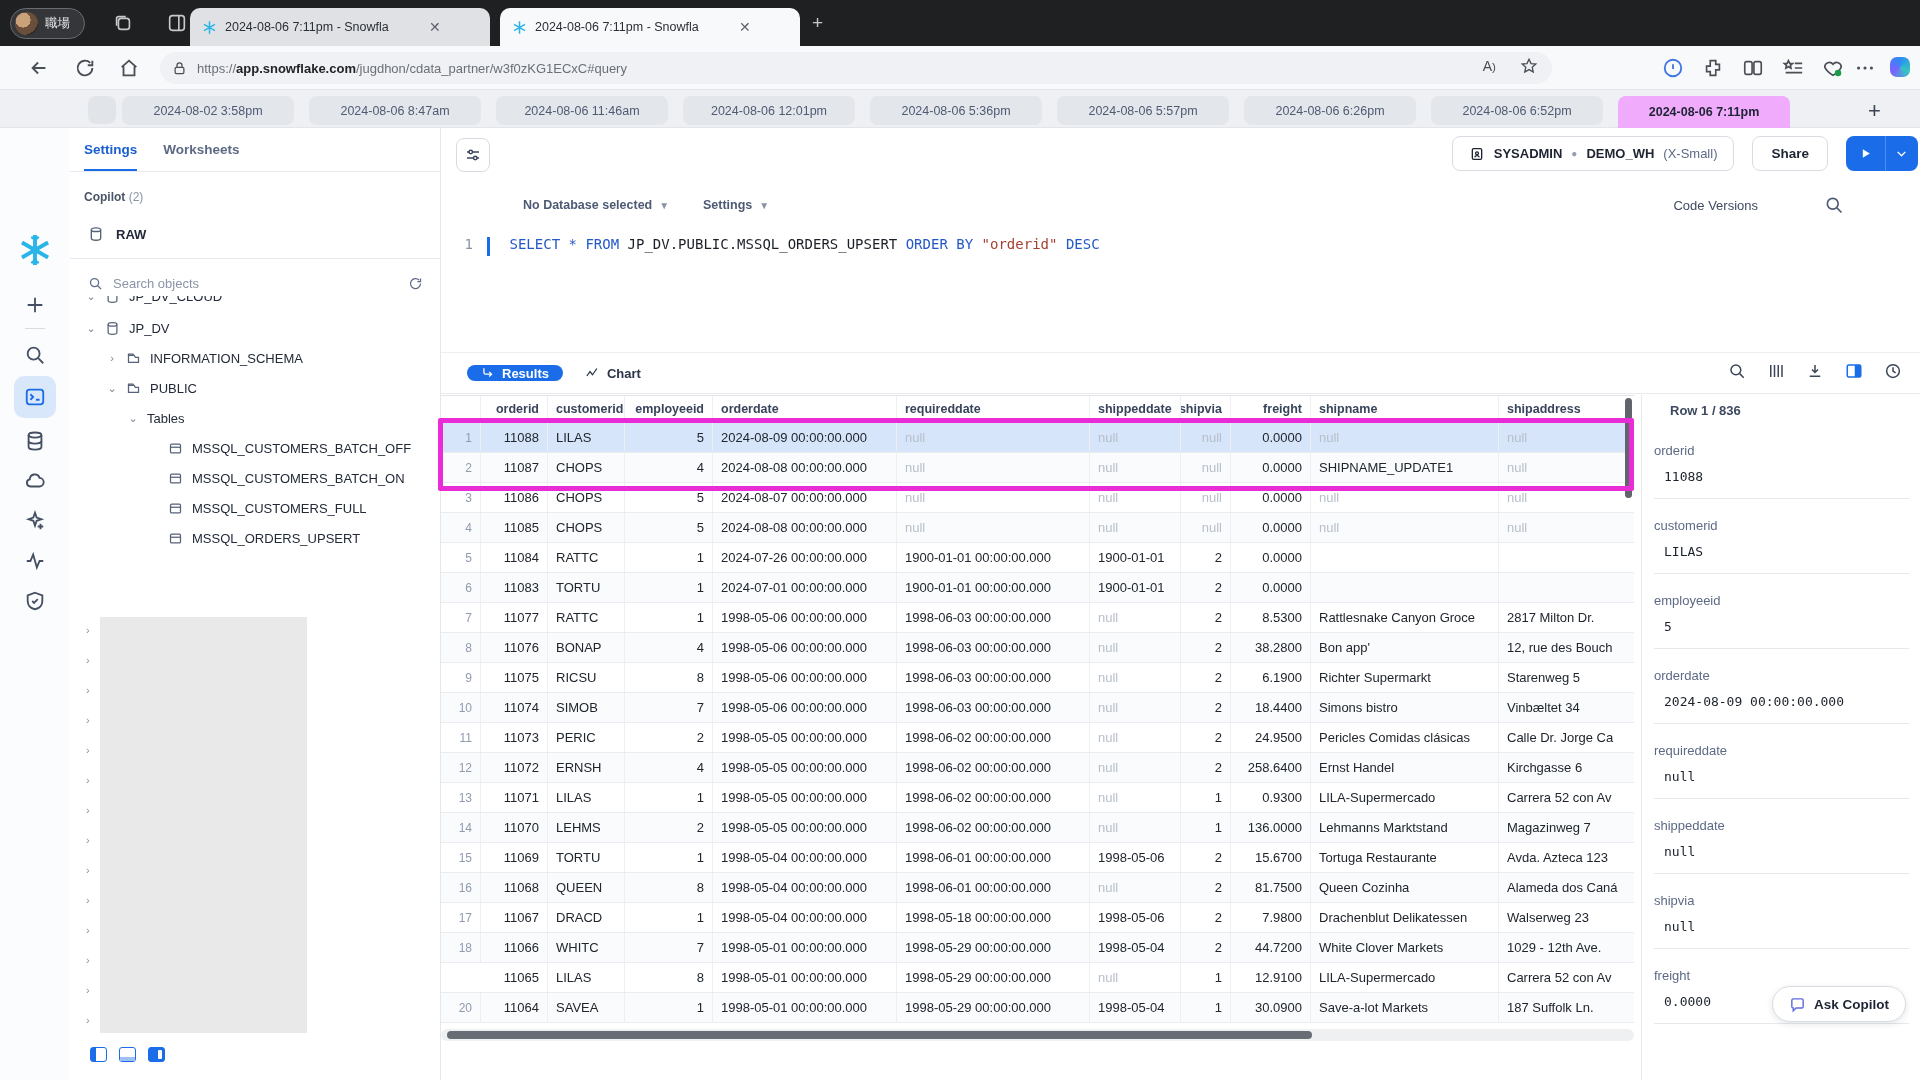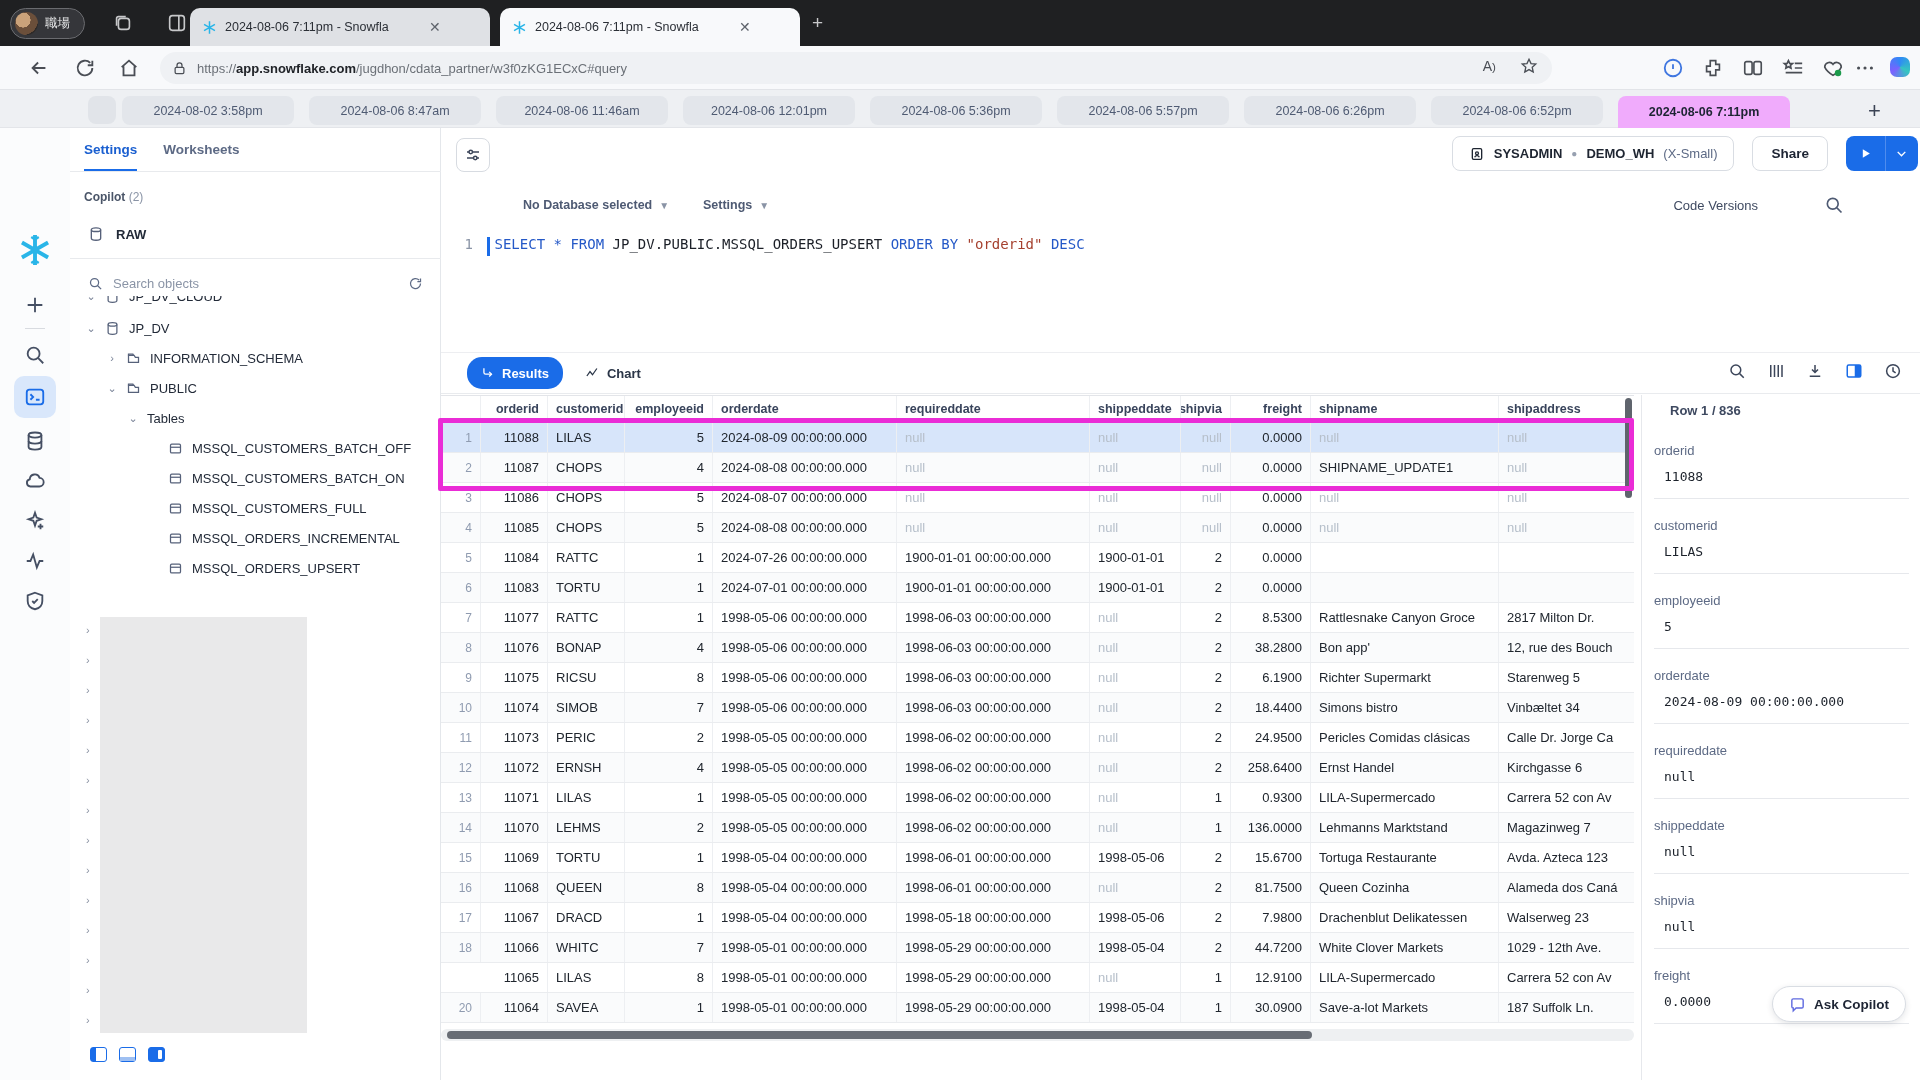--- a/index.html
+++ b/index.html
@@ -105,30 +105,30 @@
   #ed-toolbar { position:absolute; left:0; top:62px; width:1479px; height:34px; }
   .ed-dd { position:absolute; display:flex; align-items:center; gap:7px; font-size:12.5px; font-weight:700; color:#4e5a73; }
   .ed-dd .chev { color:#8a94a6; font-size:10px; }
   #code-versions { position:absolute; right:162px; top:8px; font-size:13px; color:#3f4a61; }
   #ed-search { position:absolute; right:76px; top:5px; width:20px; height:20px; color:#4e5a73; }
 
   #sql-row { position:absolute; left:0; top:108px; width:1479px; height:24px; display:flex;
     font-family:"DejaVu Sans Mono", monospace; font-size:14px; }
   #sql-gutter { width:46px; text-align:right; color:#8a94a6; padding-right:14px; }
   #sql-cursor { width:2.5px; height:19px; background:#1a6ce8; margin-top:1px; }
-  #sql-code { padding-left:5px; white-space:pre; }
+  #sql-code { padding-left:20px; white-space:pre; }
   .tok-kw { color:#2458c7; }
   .tok-id { color:#1b1f27; }
   .tok-str { color:#a5402e; }
 
   
   #res-bar { position:absolute; left:0; top:224px; width:1479px; height:42px; border-top:1px solid #edeef1;
     border-bottom:1px solid #e9ebee; display:flex; align-items:center; }
   #results-pill { margin-left:26px; height:16px; border-radius:15px; background:#1a6ce8; color:#fff;
-    display:flex; align-items:center; gap:7px; padding:16px 14px; font-size:13px; font-weight:700; }
+    display:flex; align-items:center; gap:7px; padding:0 14px; font-size:13px; font-weight:700; }
   #chart-tab { margin-left:22px; display:flex; align-items:center; gap:7px; font-size:13px; font-weight:700; color:#2a3547; }
   #res-icons { position:absolute; right:18px; top:9px; display:flex; gap:21px; align-items:center; color:#3c465a; }
   #res-icons .active { color:#1a6ce8; }
 
   
   #grid { position:absolute; left:0; top:267px; width:1193px; height:628px; overflow:hidden; }
   .g-row { display:flex; height:30px; border-bottom:1px solid #eaecef; background:#fff; }
   .g-row.alt { background:#fafbfc; }
   .g-row.selected, .g-row.selected .g-num { background:#d7e5fa; }
   .g-head { display:flex; height:28px; border-bottom:1px solid #e3e5e9; border-top:1px solid #e3e5e9; }
@@ -432,28 +432,20 @@
           <path d="M4 10h16"></path>
         </svg>
         <span>MSSQL_CUSTOMERS_FULL</span>
       </div>
       <div class="tree-row" style="padding-left: 79px;">
         <span class="chev"></span>
         <svg width="15" height="15" viewBox="0 0 24 24" fill="none" stroke="#56617a" stroke-width="2">
           <rect x="4" y="5" width="16" height="14" rx="2"></rect>
           <path d="M4 10h16"></path>
         </svg>
-        <span>MSSQL_ORDERS_INCREMENTAL</span>
-      </div>
-      <div class="tree-row" style="padding-left: 79px;">
-        <span class="chev"></span>
-        <svg width="15" height="15" viewBox="0 0 24 24" fill="none" stroke="#56617a" stroke-width="2">
-          <rect x="4" y="5" width="16" height="14" rx="2"></rect>
-          <path d="M4 10h16"></path>
-        </svg>
         <span>MSSQL_ORDERS_UPSERT</span>
       </div>
     </div>
   <div id="redacted">
     <div id="red-block"></div>
   <div class="red-row">
         <span class="chev">›</span>
       </div>
       <div class="red-row">
         <span class="chev">›</span>

